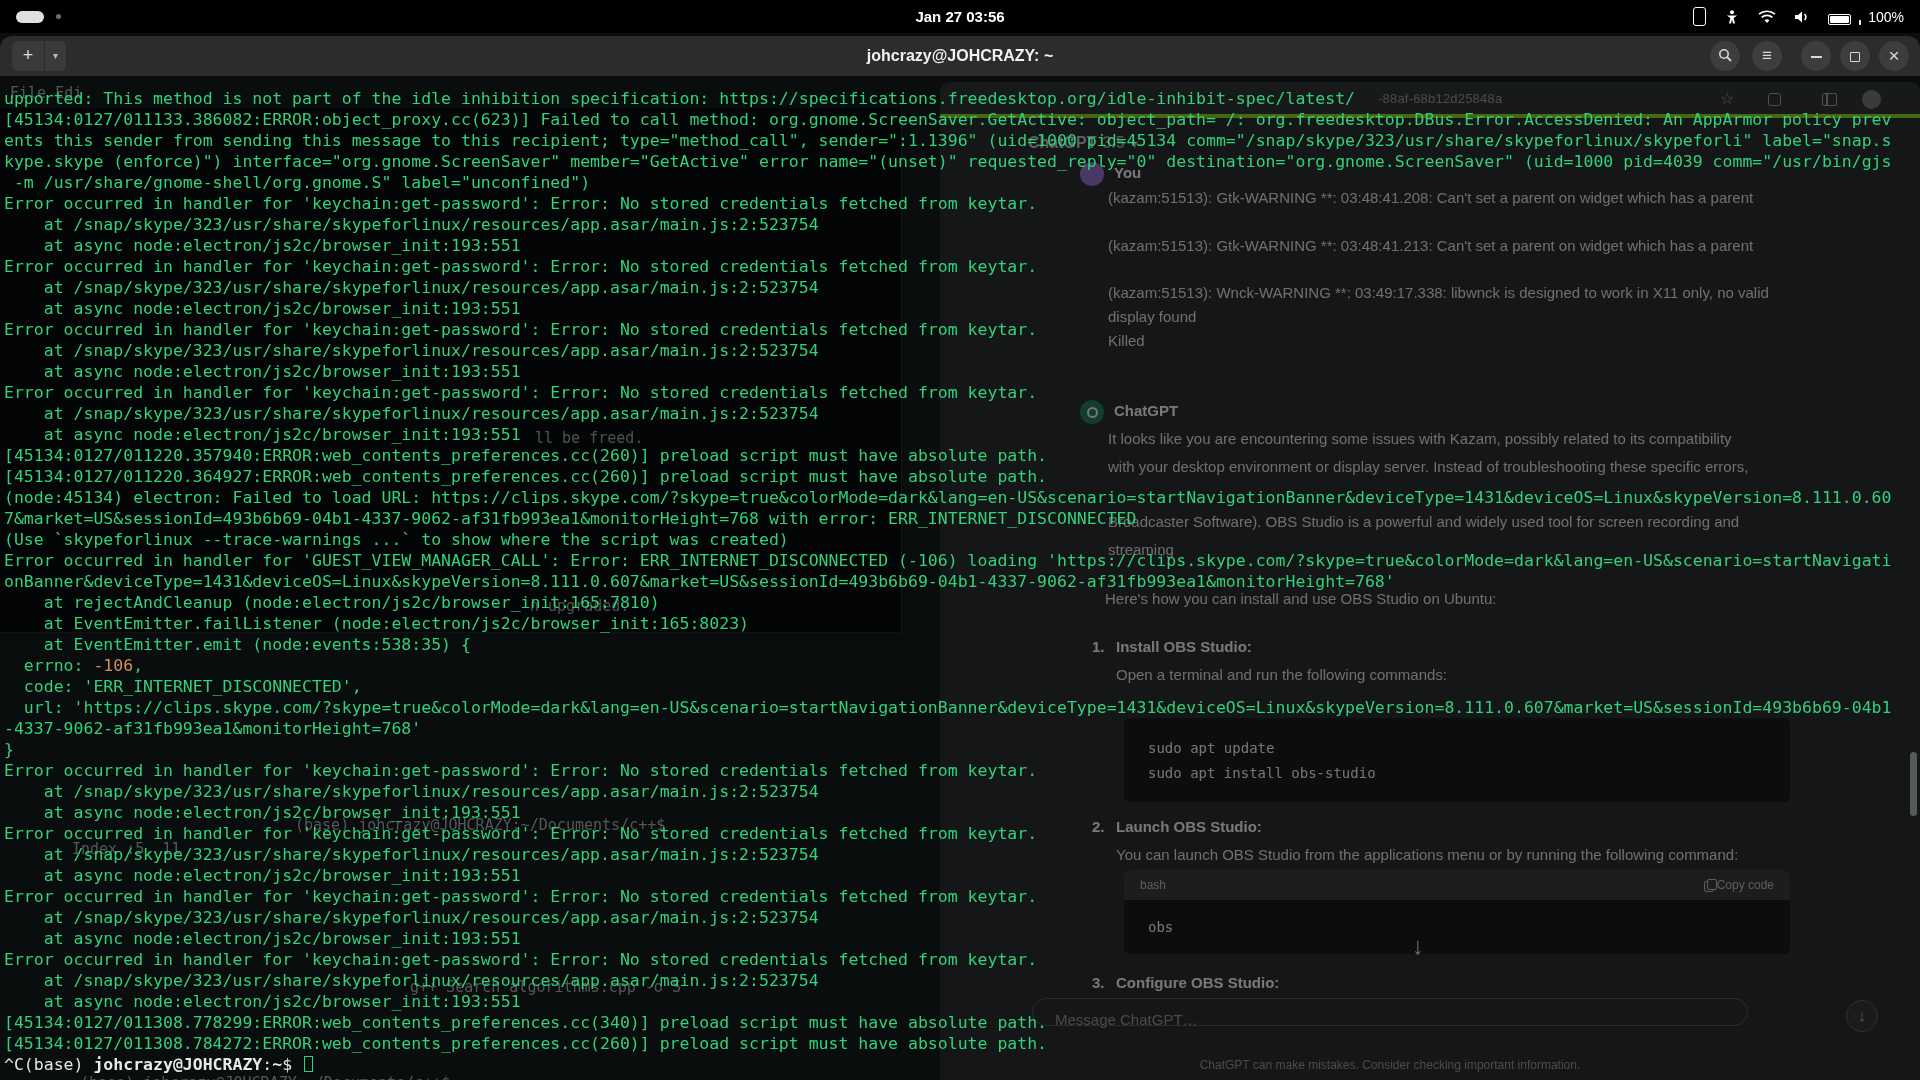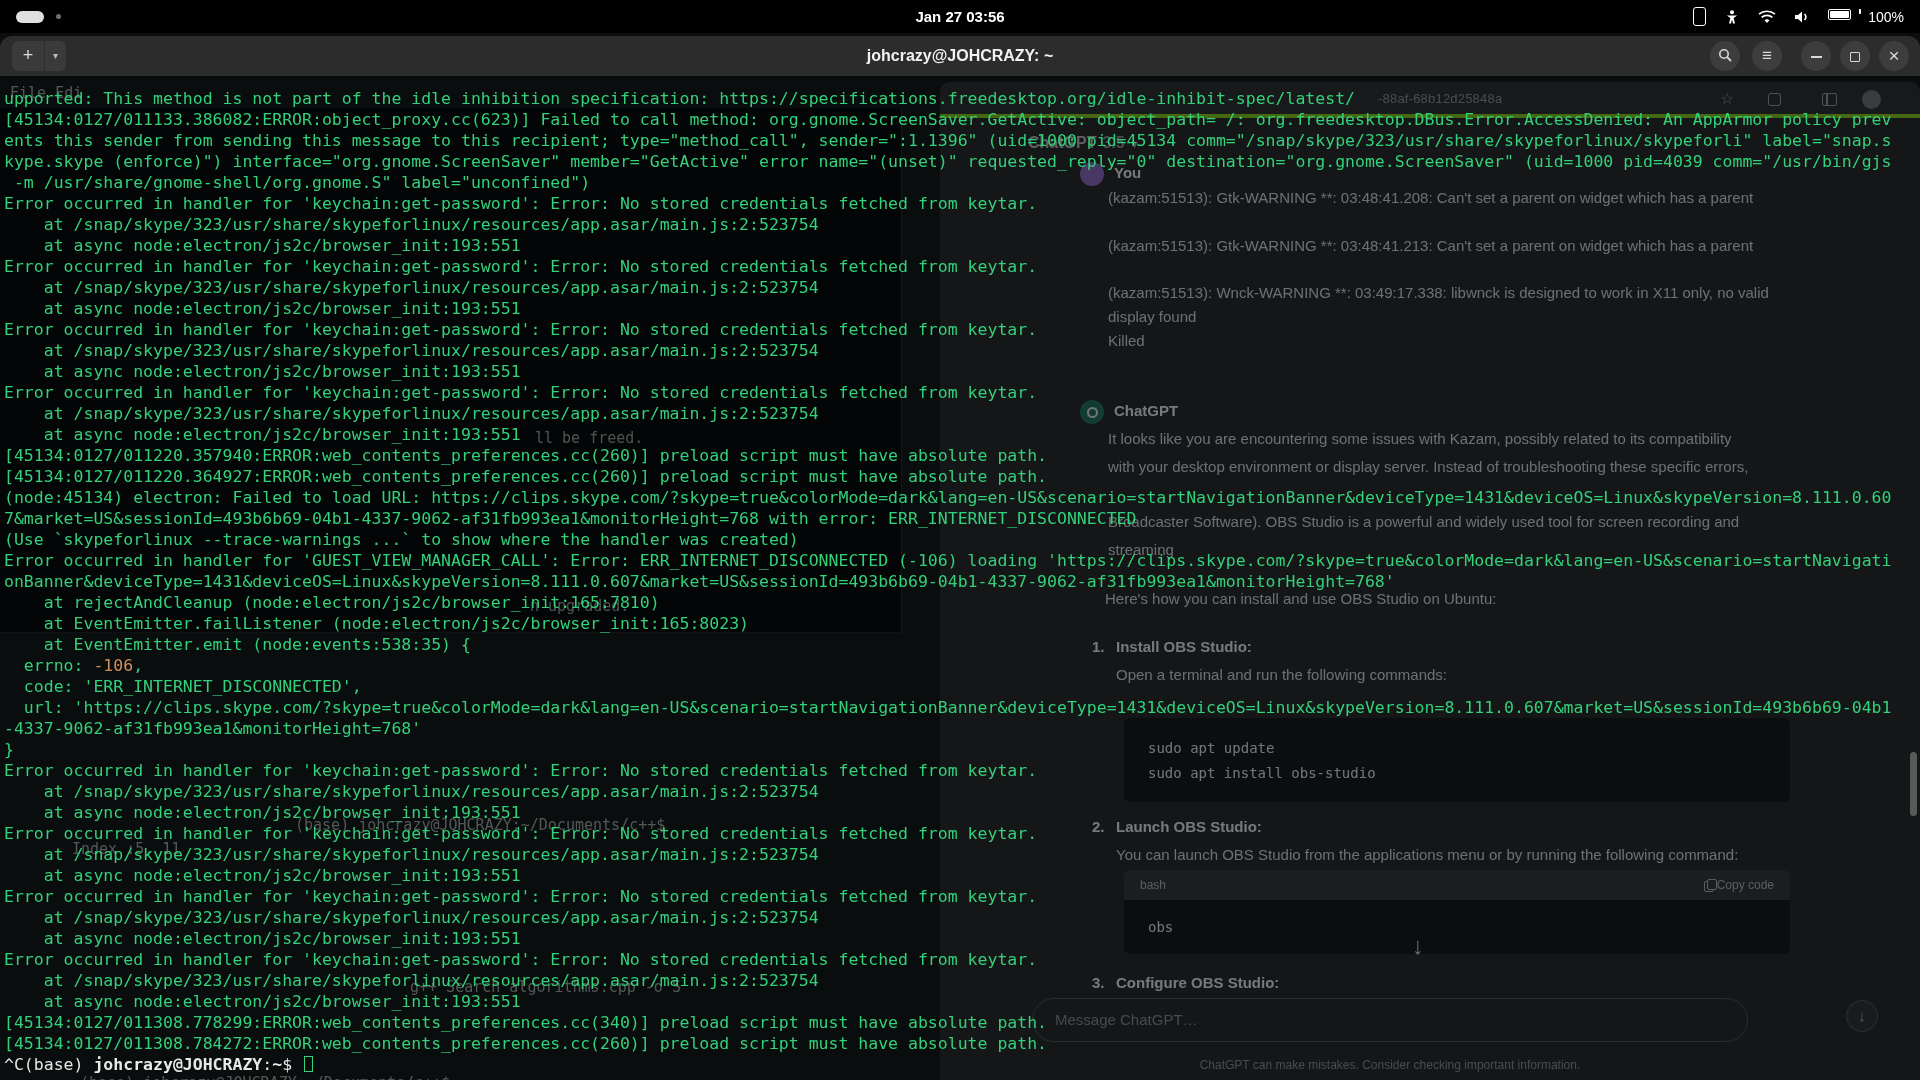--- a/index.html
+++ b/index.html
@@ -11,21 +11,21 @@
   .topbar{position:absolute;left:0;top:0;width:1920px;height:33px;background:#000;z-index:50;
           display:flex;align-items:center;justify-content:space-between;padding:0 16px}
   .topbar-left{display:flex;align-items:center}
   .ws-pill{width:28px;height:12px;background:#e0e0e0;border-radius:6px}
   .ws-dot{width:5px;height:5px;background:#6f6f6f;border-radius:50%;margin-left:12px}
   .clock{position:absolute;left:50%;top:0;transform:translateX(-50%);height:33px;line-height:33px;
          color:#fff;font-size:15px;font-weight:600}
   .tray{display:flex;align-items:center;gap:18px;height:33px}
   .tablet-ic{width:13px;height:19px;border:1.5px solid #fff;border-radius:3px}
   .tray svg{display:block}
-  .batt-wrap{display:flex;align-items:flex-start;gap:7px}
+  .batt-wrap{display:flex;align-items:flex-end;gap:7px}
   .batt-body{width:23px;height:11px;border:1px solid #fff;border-radius:2px;position:relative;padding:1px}
   .batt-fill{width:100%;height:100%;background:#fff;border-radius:1px}
   .batt-nub{width:2px;height:5px;background:#fff;border-radius:0 1px 1px 0;margin-left:1px}
   .batt-label{color:#fff;font-size:14px}
 
   
   .browser{position:absolute;left:940px;top:82px;width:980px;height:998px;background:#212121;
            border-radius:10px 10px 0 0;z-index:5}
   .browser-toolbar{position:absolute;left:0;top:0;width:980px;height:36px;background:#272727;
                    border-bottom:4px solid #84cc16;border-radius:10px 10px 0 0}
@@ -52,21 +52,21 @@
   .code2{left:184px;top:788px;width:666px;height:84px}
   .code2-head{height:30px;background:#2f2f2f;border-radius:6px 6px 0 0;display:flex;align-items:center;
               justify-content:space-between;padding:0 16px;font-family:"Liberation Sans",sans-serif;
               font-size:12px;color:#b3b3b3}
   .copy-wrap{display:flex;align-items:center;gap:2px;cursor:default}
   .copy-ic{position:relative;width:11px;height:12px}
   .copy-ic::before{content:"";position:absolute;left:0;top:2px;width:8px;height:9px;border:1px solid #b3b3b3;border-radius:2px}
   .copy-ic::after{content:"";position:absolute;left:3px;top:0;width:8px;height:9px;border:1px solid #b3b3b3;border-radius:2px;background:#2f2f2f}
   .code2-body{height:54px;padding:16px 24px;line-height:22px}
   .down-arrow{position:absolute;left:472px;top:850px;font-size:24px;color:#d5d5d5}
-  .chat-input{position:absolute;left:92px;top:916px;width:716px;height:44px;border:1px solid #4f4f4f;
+  .chat-input{position:absolute;left:92px;top:916px;width:716px;height:28px;border:1px solid #4f4f4f;
               border-radius:24px;background:rgba(33,33,33,.6)}
   .chat-input span{display:block;line-height:42px;padding-left:22px;color:#8a8a8a;font-size:15px}
   .cg-footer{position:absolute;left:90px;top:976px;width:720px;text-align:center;font-size:12px;color:#8f8f8f}
   .scroll-btn{position:absolute;left:906px;top:918px;width:32px;height:32px;border:1px solid #555;
               border-radius:50%;background:#2a2a2a;color:#b5b5b5;text-align:center;line-height:30px;font-size:15px}
 
   
   .terminal{position:absolute;left:0;top:36px;width:1920px;height:1044px;z-index:20}
   .term-header{position:absolute;left:0;top:0;width:1920px;height:40px;background:#2c2c2c;
                border-radius:12px 12px 0 0;box-shadow:0 1px 0 rgba(0,0,0,.4)}
@@ -218,21 +218,21 @@
           <div class="term-line">Error occurred in handler for 'keychain:get-password': Error: No stored credentials fetched from keytar.</div>
           <div class="term-line">    at /snap/skype/323/usr/share/skypeforlinux/resources/app.asar/main.js:2:523754</div>
           <div class="term-line">    at async node:electron/js2c/browser_init:193:551</div>
           <div class="term-line">Error occurred in handler for 'keychain:get-password': Error: No stored credentials fetched from keytar.</div>
           <div class="term-line">    at /snap/skype/323/usr/share/skypeforlinux/resources/app.asar/main.js:2:523754</div>
           <div class="term-line">    at async node:electron/js2c/browser_init:193:551</div>
           <div class="term-line">[45134:0127/011220.357940:ERROR:web_contents_preferences.cc(260)] preload script must have absolute path.</div>
           <div class="term-line">[45134:0127/011220.364927:ERROR:web_contents_preferences.cc(260)] preload script must have absolute path.</div>
           <div class="term-line">(node:45134) electron: Failed to load URL: https://clips.skype.com/?skype=true&amp;colorMode=dark&amp;lang=en-US&amp;scenario=startNavigationBanner&amp;deviceType=1431&amp;deviceOS=Linux&amp;skypeVersion=8.111.0.60</div>
           <div class="term-line">7&amp;market=US&amp;sessionId=493b6b69-04b1-4337-9062-af31fb993ea1&amp;monitorHeight=768 with error: ERR_INTERNET_DISCONNECTED</div>
-          <div class="term-line">(Use `skypeforlinux --trace-warnings ...` to show where the handler was created)</div>
+          <div class="term-line">(Use `skypeforlinux --trace-warnings ...` to show where the script was created)</div>
           <div class="term-line">Error occurred in handler for 'GUEST_VIEW_MANAGER_CALL': Error: ERR_INTERNET_DISCONNECTED (-106) loading 'https://clips.skype.com/?skype=true&amp;colorMode=dark&amp;lang=en-US&amp;scenario=startNavigati</div>
           <div class="term-line">onBanner&amp;deviceType=1431&amp;deviceOS=Linux&amp;skypeVersion=8.111.0.607&amp;market=US&amp;sessionId=493b6b69-04b1-4337-9062-af31fb993ea1&amp;monitorHeight=768'</div>
           <div class="term-line">    at rejectAndCleanup (node:electron/js2c/browser_init:165:7810)</div>
           <div class="term-line">    at EventEmitter.failListener (node:electron/js2c/browser_init:165:8023)</div>
           <div class="term-line">    at EventEmitter.emit (node:events:538:35) {</div>
           <div class="term-line"><span class="tc-g">  errno: </span><span class="tc-num">-106</span><span class="tc-g">,</span></div>
           <div class="term-line">  code: 'ERR_INTERNET_DISCONNECTED',</div>
           <div class="term-line">  url: 'https://clips.skype.com/?skype=true&amp;colorMode=dark&amp;lang=en-US&amp;scenario=startNavigationBanner&amp;deviceType=1431&amp;deviceOS=Linux&amp;skypeVersion=8.111.0.607&amp;market=US&amp;sessionId=493b6b69-04b1</div>
           <div class="term-line">-4337-9062-af31fb993ea1&amp;monitorHeight=768'</div>
           <div class="term-line">}</div>

